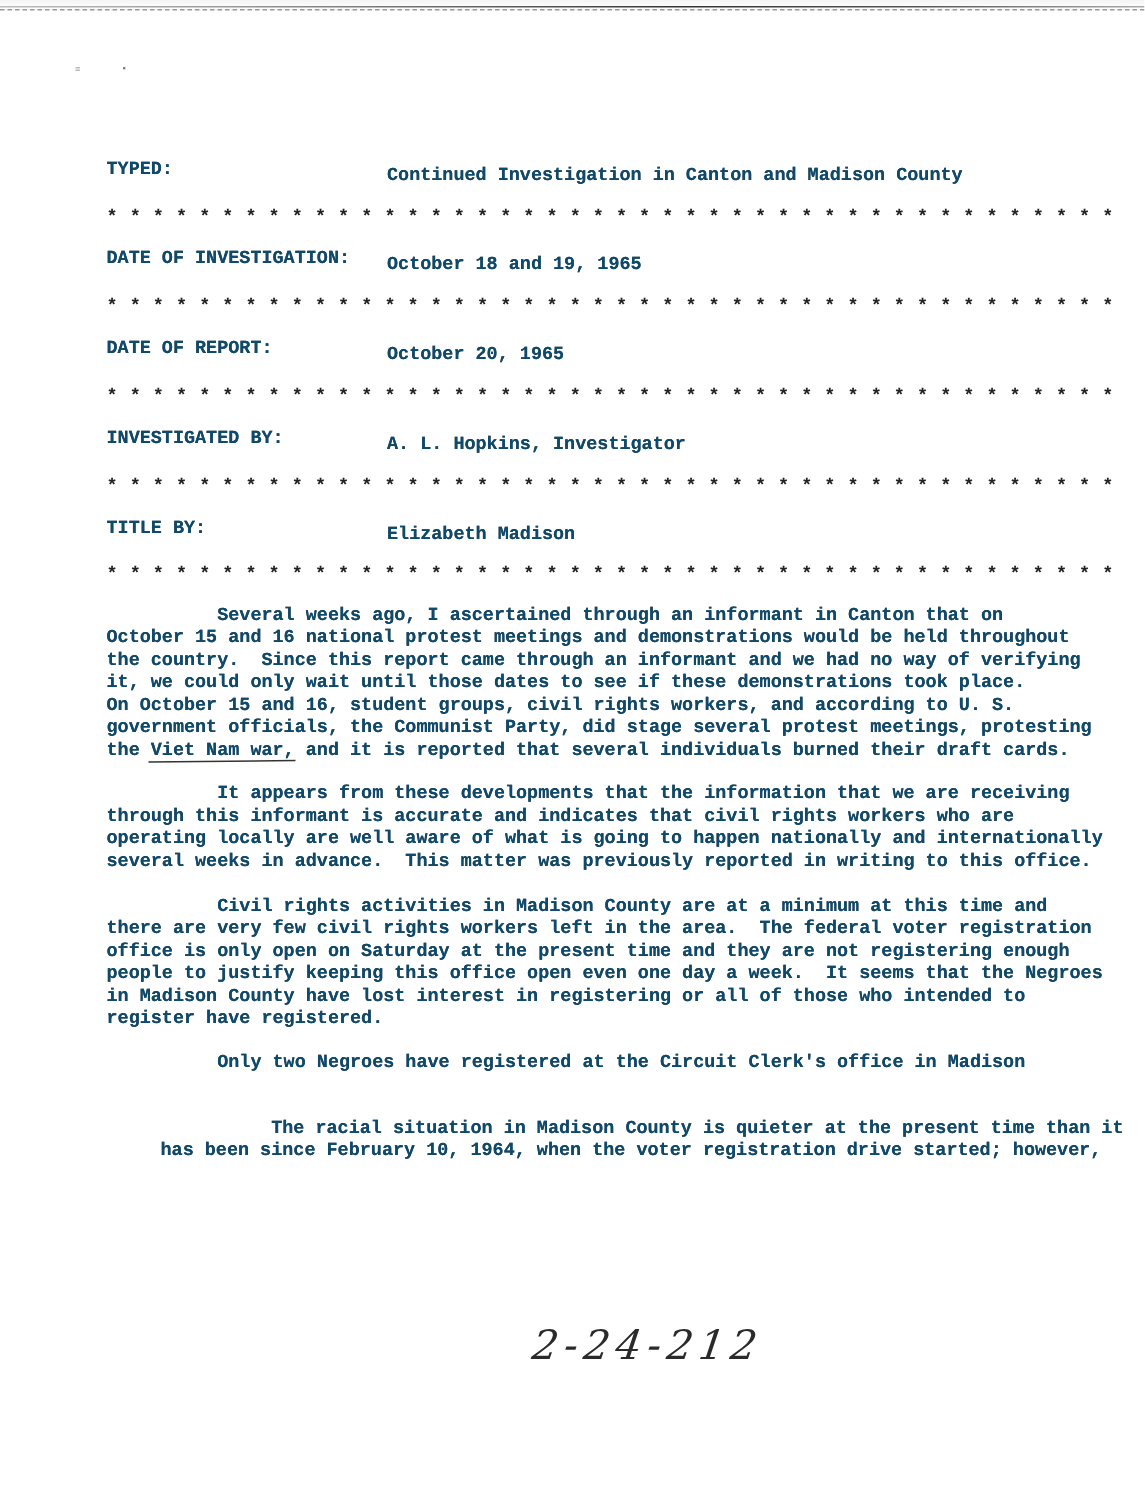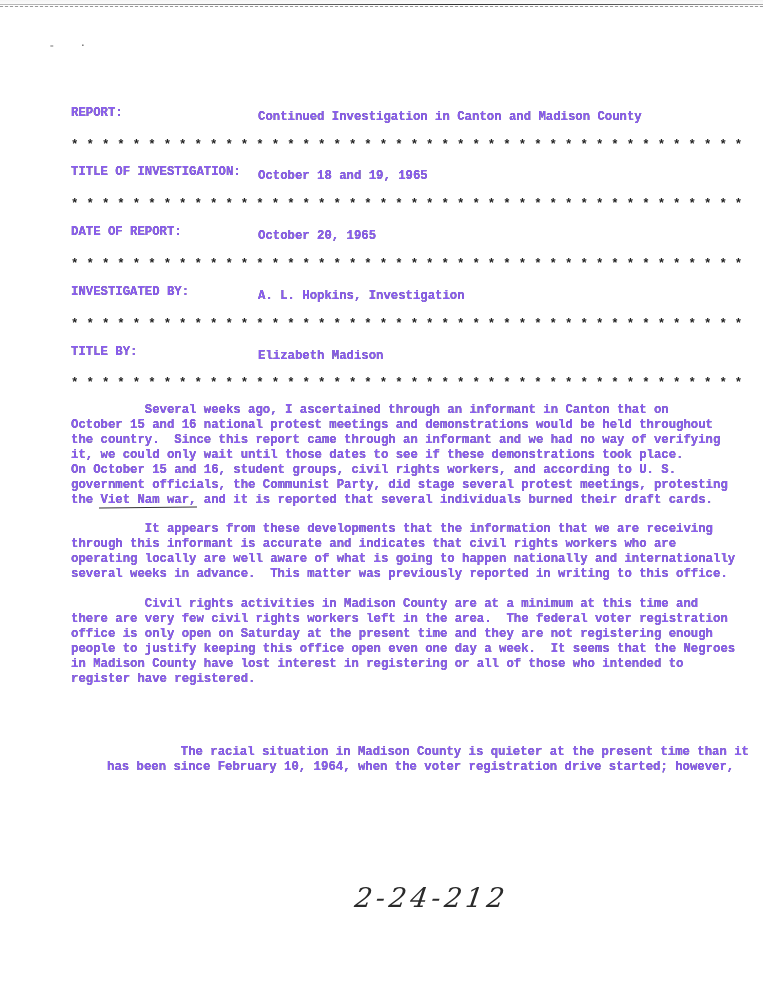--- a/index.html
+++ b/index.html
@@ -37,21 +37,21 @@
       position: absolute;
       left: 71px;
       top: 0;
       width: 680px;
     }
     .typed {
       font-size: 12.3px;
       letter-spacing: 0;
       white-space: pre;
       font-weight: bold;
-      color: #8b5cf6;
+      color: #0c4a6e;
       text-shadow: 0 0 0.4px #444;
     }
     .field-row {
       position: absolute;
       left: 0;
       height: 16px;
       line-height: 16px;
     }
     .field-label {
       position: absolute;
@@ -102,24 +102,24 @@
 <body>
 
 <div class="top-edge"></div>
 <div class="top-rule"></div>
 <div class="speck" style="left:50px;top:43px;">=</div>
 <div class="speck" style="left:81px;top:42px;">▪</div>
 
 <div class="page">
 
   <div id="fields">
-      <div class="field-row typed" style="top: 105px;"><span class="field-label">REPORT:</span><span class="field-value">Continued Investigation in Canton and Madison County</span></div>
-      <div class="field-row typed" style="top: 164px;"><span class="field-label">TITLE OF INVESTIGATION:</span><span class="field-value">October 18 and 19, 1965</span></div>
+      <div class="field-row typed" style="top: 105px;"><span class="field-label">TYPED:</span><span class="field-value">Continued Investigation in Canton and Madison County</span></div>
+      <div class="field-row typed" style="top: 164px;"><span class="field-label">DATE OF INVESTIGATION:</span><span class="field-value">October 18 and 19, 1965</span></div>
       <div class="field-row typed" style="top: 224px;"><span class="field-label">DATE OF REPORT:</span><span class="field-value">October 20, 1965</span></div>
-      <div class="field-row typed" style="top: 284px;"><span class="field-label">INVESTIGATED BY:</span><span class="field-value">A. L. Hopkins, Investigation</span></div>
+      <div class="field-row typed" style="top: 284px;"><span class="field-label">INVESTIGATED BY:</span><span class="field-value">A. L. Hopkins, Investigator</span></div>
       <div class="field-row typed" style="top: 344px;"><span class="field-label">TITLE BY:</span><span class="field-value">Elizabeth Madison</span></div>
     </div>
 
   <div id="separators">
       <div class="stars" style="top: 138px;">
         <span>*</span>
         <span>*</span>
         <span>*</span>
         <span>*</span>
         <span>*</span>
@@ -346,18 +346,18 @@
         <span>*</span>
         <span>*</span>
         <span>*</span>
       </div>
     </div>
 
   <div id="paragraphs">
       <div class="para typed" style="top: 403px;"><div>          Several weeks ago, I ascertained through an informant in Canton that on</div><div>October 15 and 16 national protest meetings and demonstrations would be held throughout</div><div>the country.  Since this report came through an informant and we had no way of verifying</div><div>it, we could only wait until those dates to see if these demonstrations took place.</div><div>On October 15 and 16, student groups, civil rights workers, and according to U. S.</div><div>government officials, the Communist Party, did stage several protest meetings, protesting</div><div>the Viet Nam war, and it is reported that several individuals burned their draft cards.</div><div style="position: absolute; left: 28px; top: 104px; width: 98px; height: 0px; border-bottom: 1px solid rgb(51, 51, 51); transform: rotate(-0.6deg);"></div></div>
       <div class="para typed" style="top: 522px;"><div>          It appears from these developments that the information that we are receiving</div><div>through this informant is accurate and indicates that civil rights workers who are</div><div>operating locally are well aware of what is going to happen nationally and internationally</div><div>several weeks in advance.  This matter was previously reported in writing to this office.</div></div>
       <div class="para typed" style="top: 597px;"><div>          Civil rights activities in Madison County are at a minimum at this time and</div><div>there are very few civil rights workers left in the area.  The federal voter registration</div><div>office is only open on Saturday at the present time and they are not registering enough</div><div>people to justify keeping this office open even one day a week.  It seems that the Negroes</div><div>in Madison County have lost interest in registering or all of those who intended to</div><div>register have registered.</div></div>
-      <div class="para typed" style="top: 701px;"></div>
+      <div class="para typed" style="top: 701px;"><div>          Only two Negroes have registered at the Circuit Clerk's office in Madison</div></div>
       <div class="para typed" style="top: 745px; margin-left: 36px;"><div>          The racial situation in Madison County is quieter at the present time than it</div><div>has been since February 10, 1964, when the voter registration drive started; however,</div></div>
     </div>
 </div>
 
 <div class="handwritten">2-24-212</div>
 
 </body></html>

